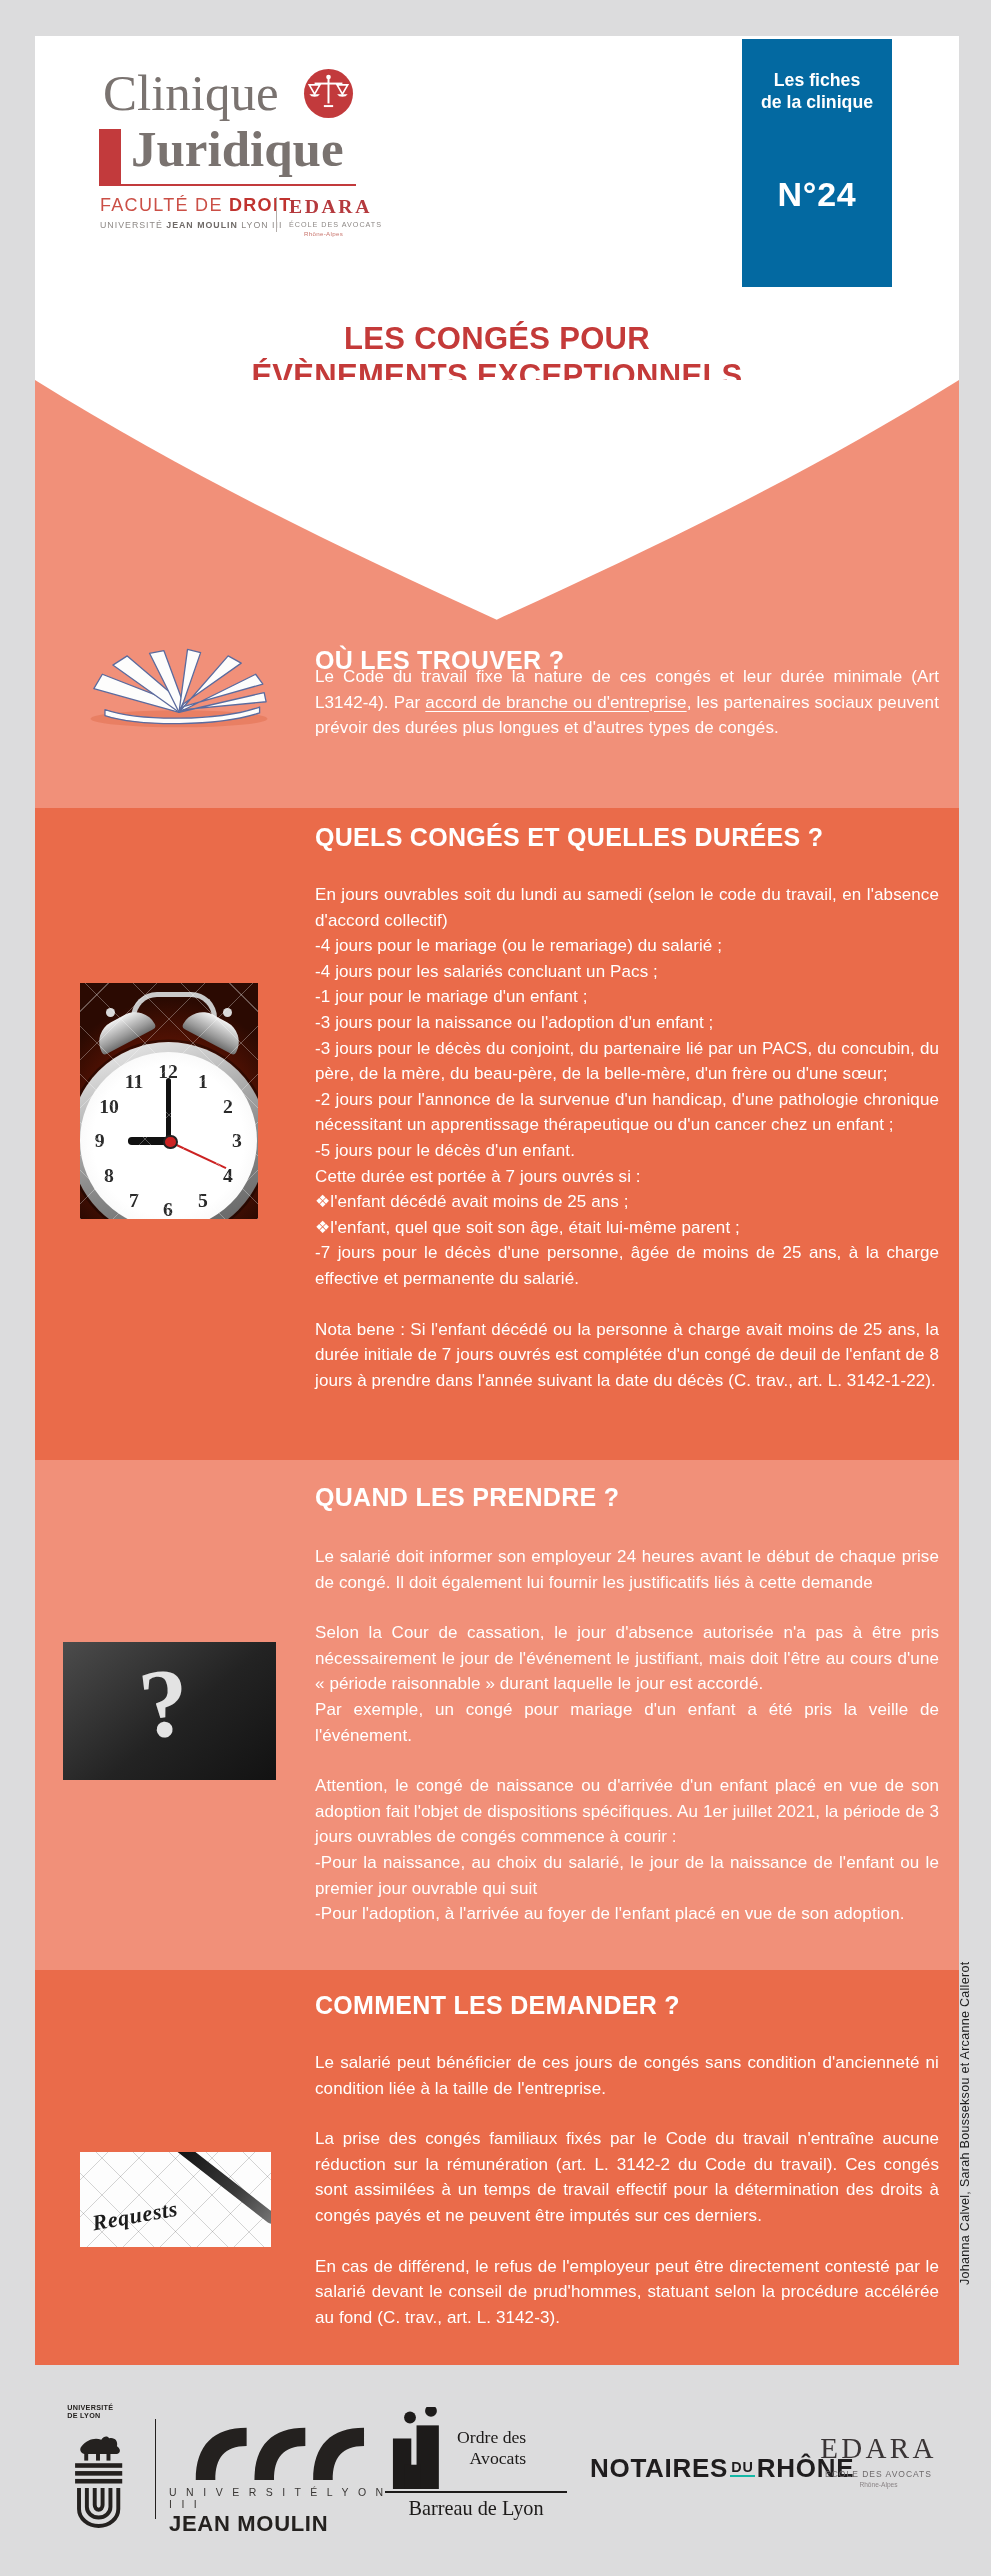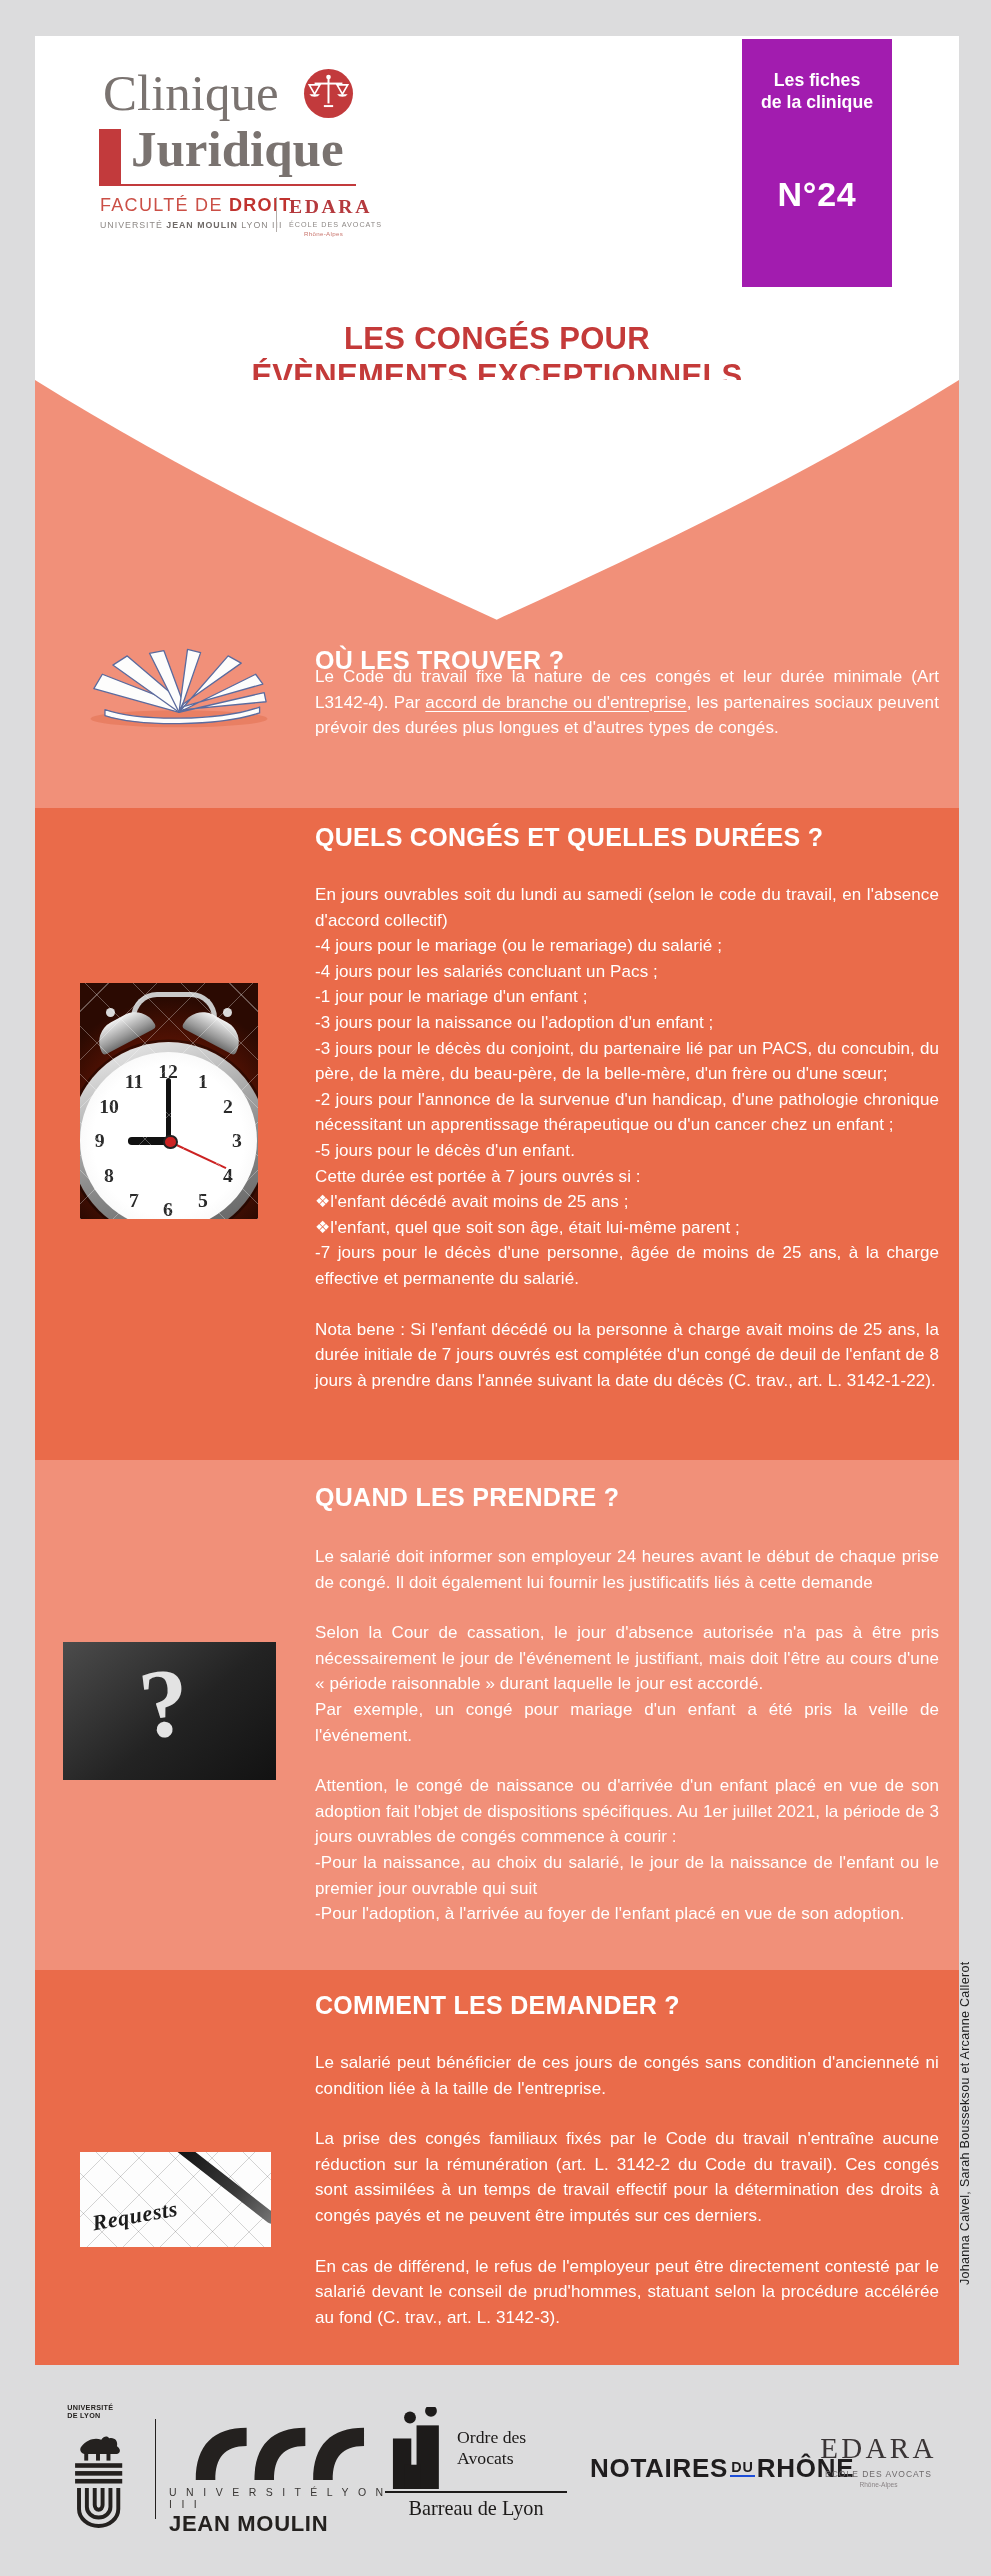--- a/index.html
+++ b/index.html
@@ -24,21 +24,21 @@
   .logo-fac{position:absolute;left:65px;top:159px;font-size:18px;color:#cb4f46;letter-spacing:1.3px;font-weight:400;}
   .logo-fac b{color:#c0332f;font-weight:700;}
   .logo-univ{position:absolute;left:65px;top:184px;font-size:8.8px;color:#8d8885;letter-spacing:1px;}
   .logo-univ b{color:#6f6a67;}
   .logo-divider{position:absolute;left:241px;top:161px;width:1.3px;height:35px;background:#b3adaa;}
   .edara-h{position:absolute;left:254px;top:159px;font-family:"Liberation Serif","DejaVu Serif",serif;
     font-weight:700;font-size:19.7px;color:#b53a3e;letter-spacing:2.6px;}
   .edara-h-sub{position:absolute;left:254px;top:184px;font-size:7.2px;color:#8d8885;letter-spacing:1px;}
   .edara-h-region{position:absolute;left:269px;top:194px;font-size:6.2px;color:#c9756d;letter-spacing:0.3px;}
   
-  .badge{position:absolute;left:707px;top:3.3px;width:150px;height:248px;background:#a21caf;color:#fff;text-align:center;}
+  .badge{position:absolute;left:707px;top:3.3px;width:150px;height:248px;background:#0369a1;color:#fff;text-align:center;}
   .badge .b1{margin-top:30px;font-size:17.7px;font-weight:700;line-height:22px;}
   .badge .num{margin-top:62px;font-size:34px;font-weight:700;letter-spacing:0.7px;}
   
   .title{position:absolute;left:0;top:284px;width:924px;text-align:center;
     font-weight:800;color:#c43a39;font-size:31px;line-height:37px;letter-spacing:0.3px;}
   
   .sec{position:absolute;left:0;width:924px;}
   .sec.light{background:#f19079;}
   .sec.dark{background:#ea6b4a;}
   #sec1{top:344px;height:428px;}
@@ -104,26 +104,26 @@
     font-size:12.5px;color:#1d1d1d;letter-spacing:0.3px;text-align:center;}
   
   .footer-item{position:absolute;color:#24211f;}
   .udl{left:62px;top:2404px;width:72px;text-align:center;}
   .udl-title{font-size:7.2px;font-weight:700;line-height:7.9px;letter-spacing:0.3px;text-align:left;margin-left:5.2px;}
   .fdivider{position:absolute;left:155px;top:2419px;width:1.3px;height:100px;background:#24211f;}
   .jm{left:169px;top:2420px;width:223px;}
   .jm-sub{font-size:10.5px;letter-spacing:3.3px;color:#3a3735;margin-top:3.9px;}
   .jm-name{font-size:22px;font-weight:700;letter-spacing:0.7px;color:#24211f;margin-top:1.3px;}
   .ordre{left:385px;top:2407px;width:184px;}
-  .ordre-text{position:absolute;left:72px;top:19.7px;font-family:"Liberation Serif","DejaVu Serif",serif;font-size:17.7px;line-height:21px;color:#1d1b1a;}
+  .ordre-text{position:absolute;left:72px;top:19.7px;font-family:"Liberation Serif","DejaVu Serif",serif;font-size:17.7px;line-height:21px;color:#1d1b1a;text-align:right;}
   .ordre-rule{position:absolute;left:0px;top:84px;width:182px;height:2px;background:#1d1b1a;}
   .ordre-barreau{position:absolute;left:0px;top:90px;width:182px;text-align:center;
     font-family:"Liberation Serif","DejaVu Serif",serif;font-size:20.3px;color:#1d1b1a;}
   .notaires{left:590px;top:2453px;font-weight:700;font-size:26px;color:#1f1d1e;letter-spacing:0.7px;white-space:nowrap;}
-  .notaires .du{font-size:14.4px;vertical-align:5.2px;border-bottom:2px solid #1d4ed8;padding:0 1.3px;margin:0 2px;}
+  .notaires .du{font-size:14.4px;vertical-align:5.2px;border-bottom:2px solid #14b8a6;padding:0 1.3px;margin:0 2px;}
   .edara-f{left:816px;top:2432px;width:125px;text-align:center;}
   .edara-f-name{font-family:"Liberation Serif","DejaVu Serif",serif;font-size:29px;letter-spacing:3.3px;color:#3a3536;}
   .edara-f-sub{font-size:8.5px;color:#6e6a6b;letter-spacing:1px;margin-top:3.9px;}
   .edara-f-region{font-size:6.6px;color:#8a8486;margin-top:2px;}
 </style>
 </head>
 <body>
 
 <div class="page">
 

